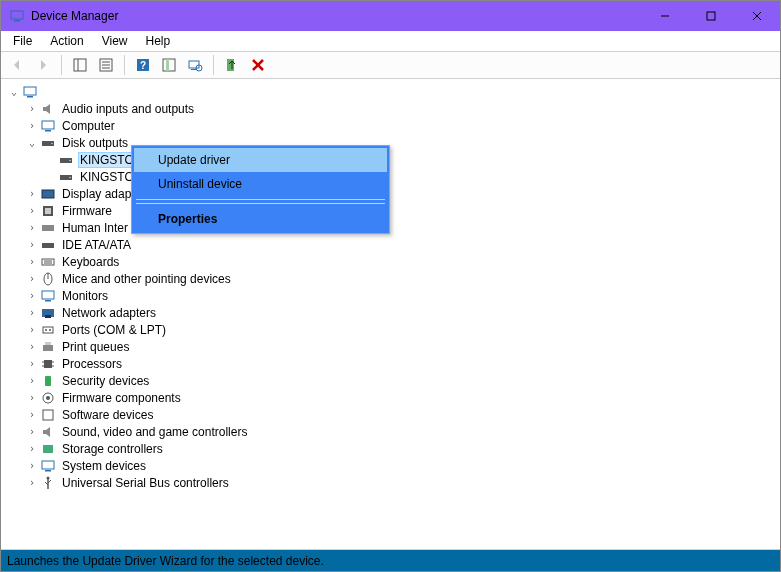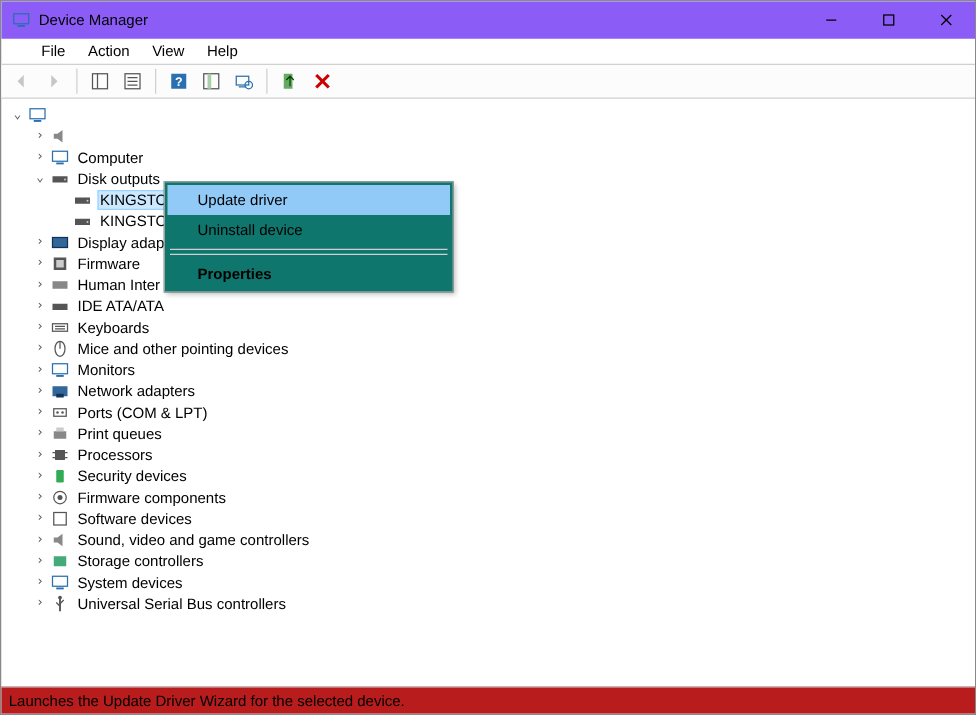--- a/index.html
+++ b/index.html
@@ -30,21 +30,20 @@
   .winbtn {
     width: 46px; height: 30px;
     display:inline-flex; align-items:center; justify-content:center;
     font-size: 13px;
   }
   .menubar {
     height: 20px;
     display:flex; align-items:center;
     padding: 0 4px;
     gap: 2px;
-    margin-left: 20px;
   }
   .menubar span {
     padding: 2px 8px;
     font-size: 12px;
   }
   .toolbar {
     height: 28px;
     border-top: 1px solid #d0d0d0;
     border-bottom: 1px solid #d0d0d0;
     display:flex; align-items:center;
@@ -91,40 +90,40 @@
   .nlabel { font-size:12px; padding: 1px 2px;}
   .nlabel.selected {
     background:#cce8ff;
     border:1px solid #99d1ff;
     padding: 0px 1px;
   }
   .ctxmenu {
     position:absolute;
     left: 130px;
     top: 66px;
-    width: 232px;
-    background:#0f766e;
+    width: 259px;
+    background:#3b82f6;
     border:1px solid #a0a0a0;
     box-shadow: 2px 2px 4px rgba(0,0,0,0.25);
     padding: 2px;
   }
   .ctxitem {
     padding: 5px 24px;
     font-size:12px;
   }
   .ctxitem.hover { background:#91c9f7; }
   .ctxitem.bold { font-weight:bold; }
   .ctxsep { height:1px; background:#d0d0d0; margin:3px 2px; }
   .statusbar {
     height: 22px;
     border-top:1px solid #d0d0d0;
     display:flex;align-items:center;
     padding: 0 6px;
     font-size:12px;
-    background:#b91c1c;
+    background:#0369a1;
   }
 </style>
 </head>
 <body>
 
 <div class="titlebar">
   <span class="titlebar-icon">
     <svg viewBox="0 0 16 16">
         <rect x="2" y="3" width="12" height="8" fill="none" stroke="#2a6fb0" stroke-width="1"></rect>
         <rect x="5" y="12" width="6" height="1.5" fill="#2a6fb0"></rect>
@@ -232,20 +231,21 @@
         </div>
         <ul>
           <li>
               <div class="node">
             <span class="exp">›</span>
             <span class="nicon">
                   <svg viewBox="0 0 16 16">
                     <path d="M3 6 L6 6 L10 3 L10 13 L6 10 L3 10 Z" fill="#888"></path>
                   </svg>
                 </span>
+            <span class="nlabel">Audio inputs and outputs</span>
           </div>
             </li>
           <li>
               <div class="node">
             <span class="exp">›</span>
             <span class="nicon">
                   <svg viewBox="0 0 16 16">
                     <rect x="2" y="3" width="12" height="8" fill="none" stroke="#2a6fb0"></rect>
                     <rect x="5" y="12" width="6" height="1.5" fill="#2a6fb0"></rect>
                   </svg>

